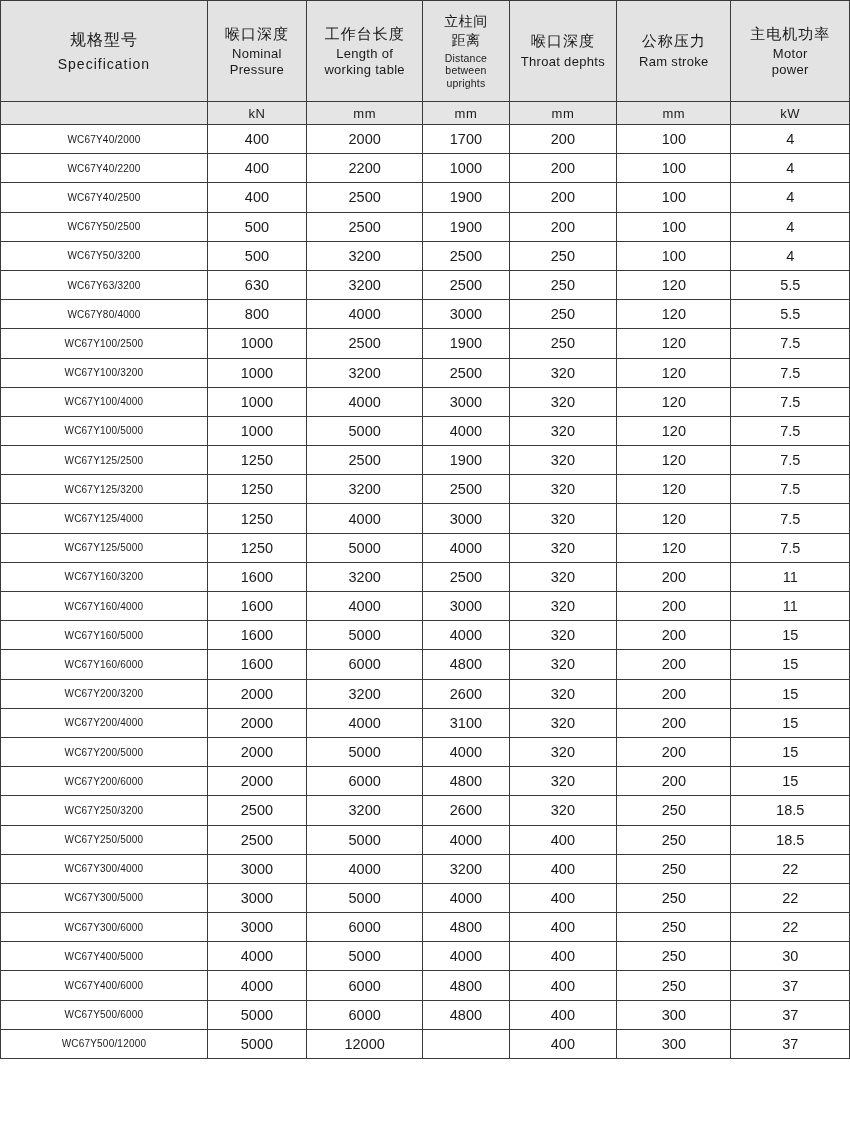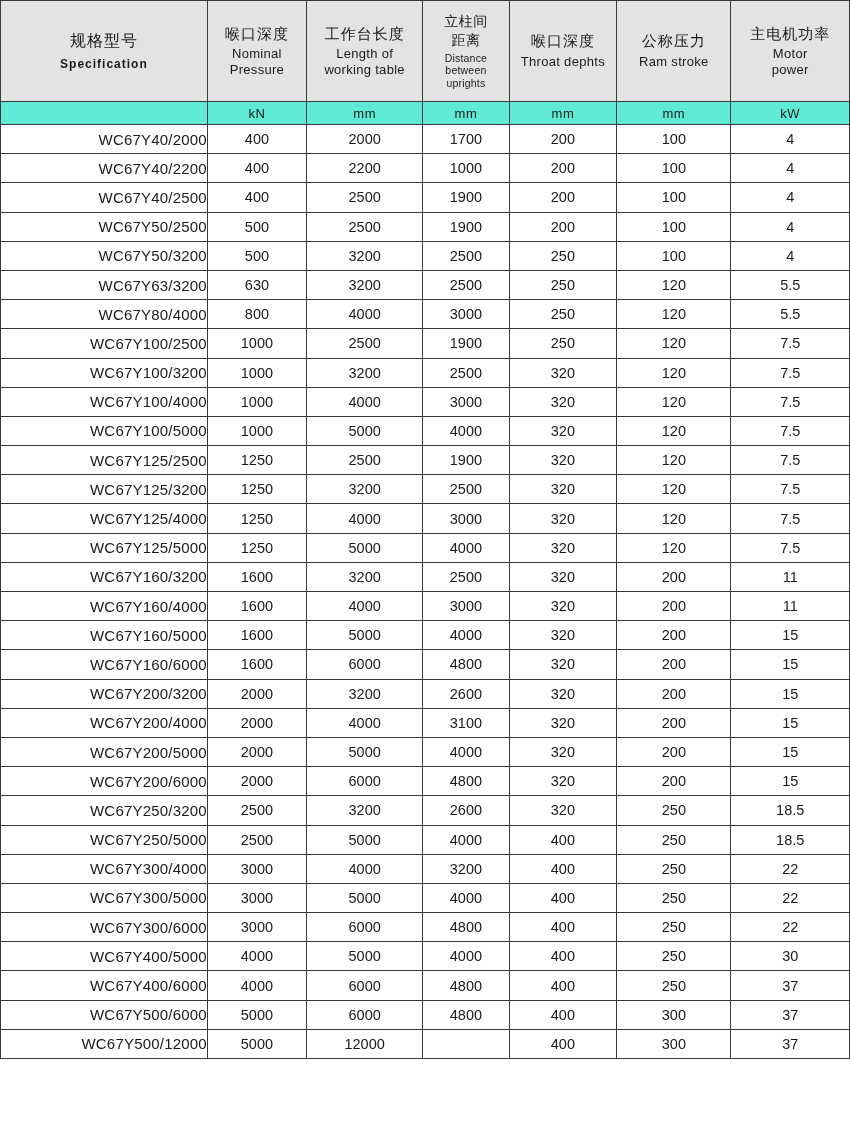--- a/index.html
+++ b/index.html
@@ -35,21 +35,21 @@
   col.c5 { width: 106px; }
   col.c6 { width: 110px; }
 
   thead tr.head-main td {
     background: #e3e3e3;
     height: 92px;
     padding: 4px 2px;
     line-height: 1.25;
   }
   thead tr.units td {
-    background: #5eead4;
+    background: #e5e5e5;
     height: 22px;
     font-size: 13px;
     letter-spacing: 0.5px;
   }
   .cn {
     font-size: 15px;
     display: block;
     margin-bottom: 3px;
     letter-spacing: 1px;
   }
@@ -69,33 +69,31 @@
     font-size: 10.5px;
     display: block;
     line-height: 1.18;
     letter-spacing: 0.2px;
   }
   .spec-head .cn {
     font-size: 16px;
     margin-bottom: 6px;
   }
   .spec-head .en {
-    font-size: 12px;
+    font-size: 14px;
     letter-spacing: 1px;
-    font-weight: bold;
   }
   tbody td {
     height: 28.2px;
     font-size: 14.5px;
     background: #ffffff;
   }
   tbody td.model {
-    font-size: 15px;
+    font-size: 10px;
     letter-spacing: 0.2px;
-    text-align: right;
   }
 </style>
 </head>
 <body>
 
 <table class="spec-table">
   <colgroup>
     <col class="c0">
       <col class="c1">
       <col class="c2">

